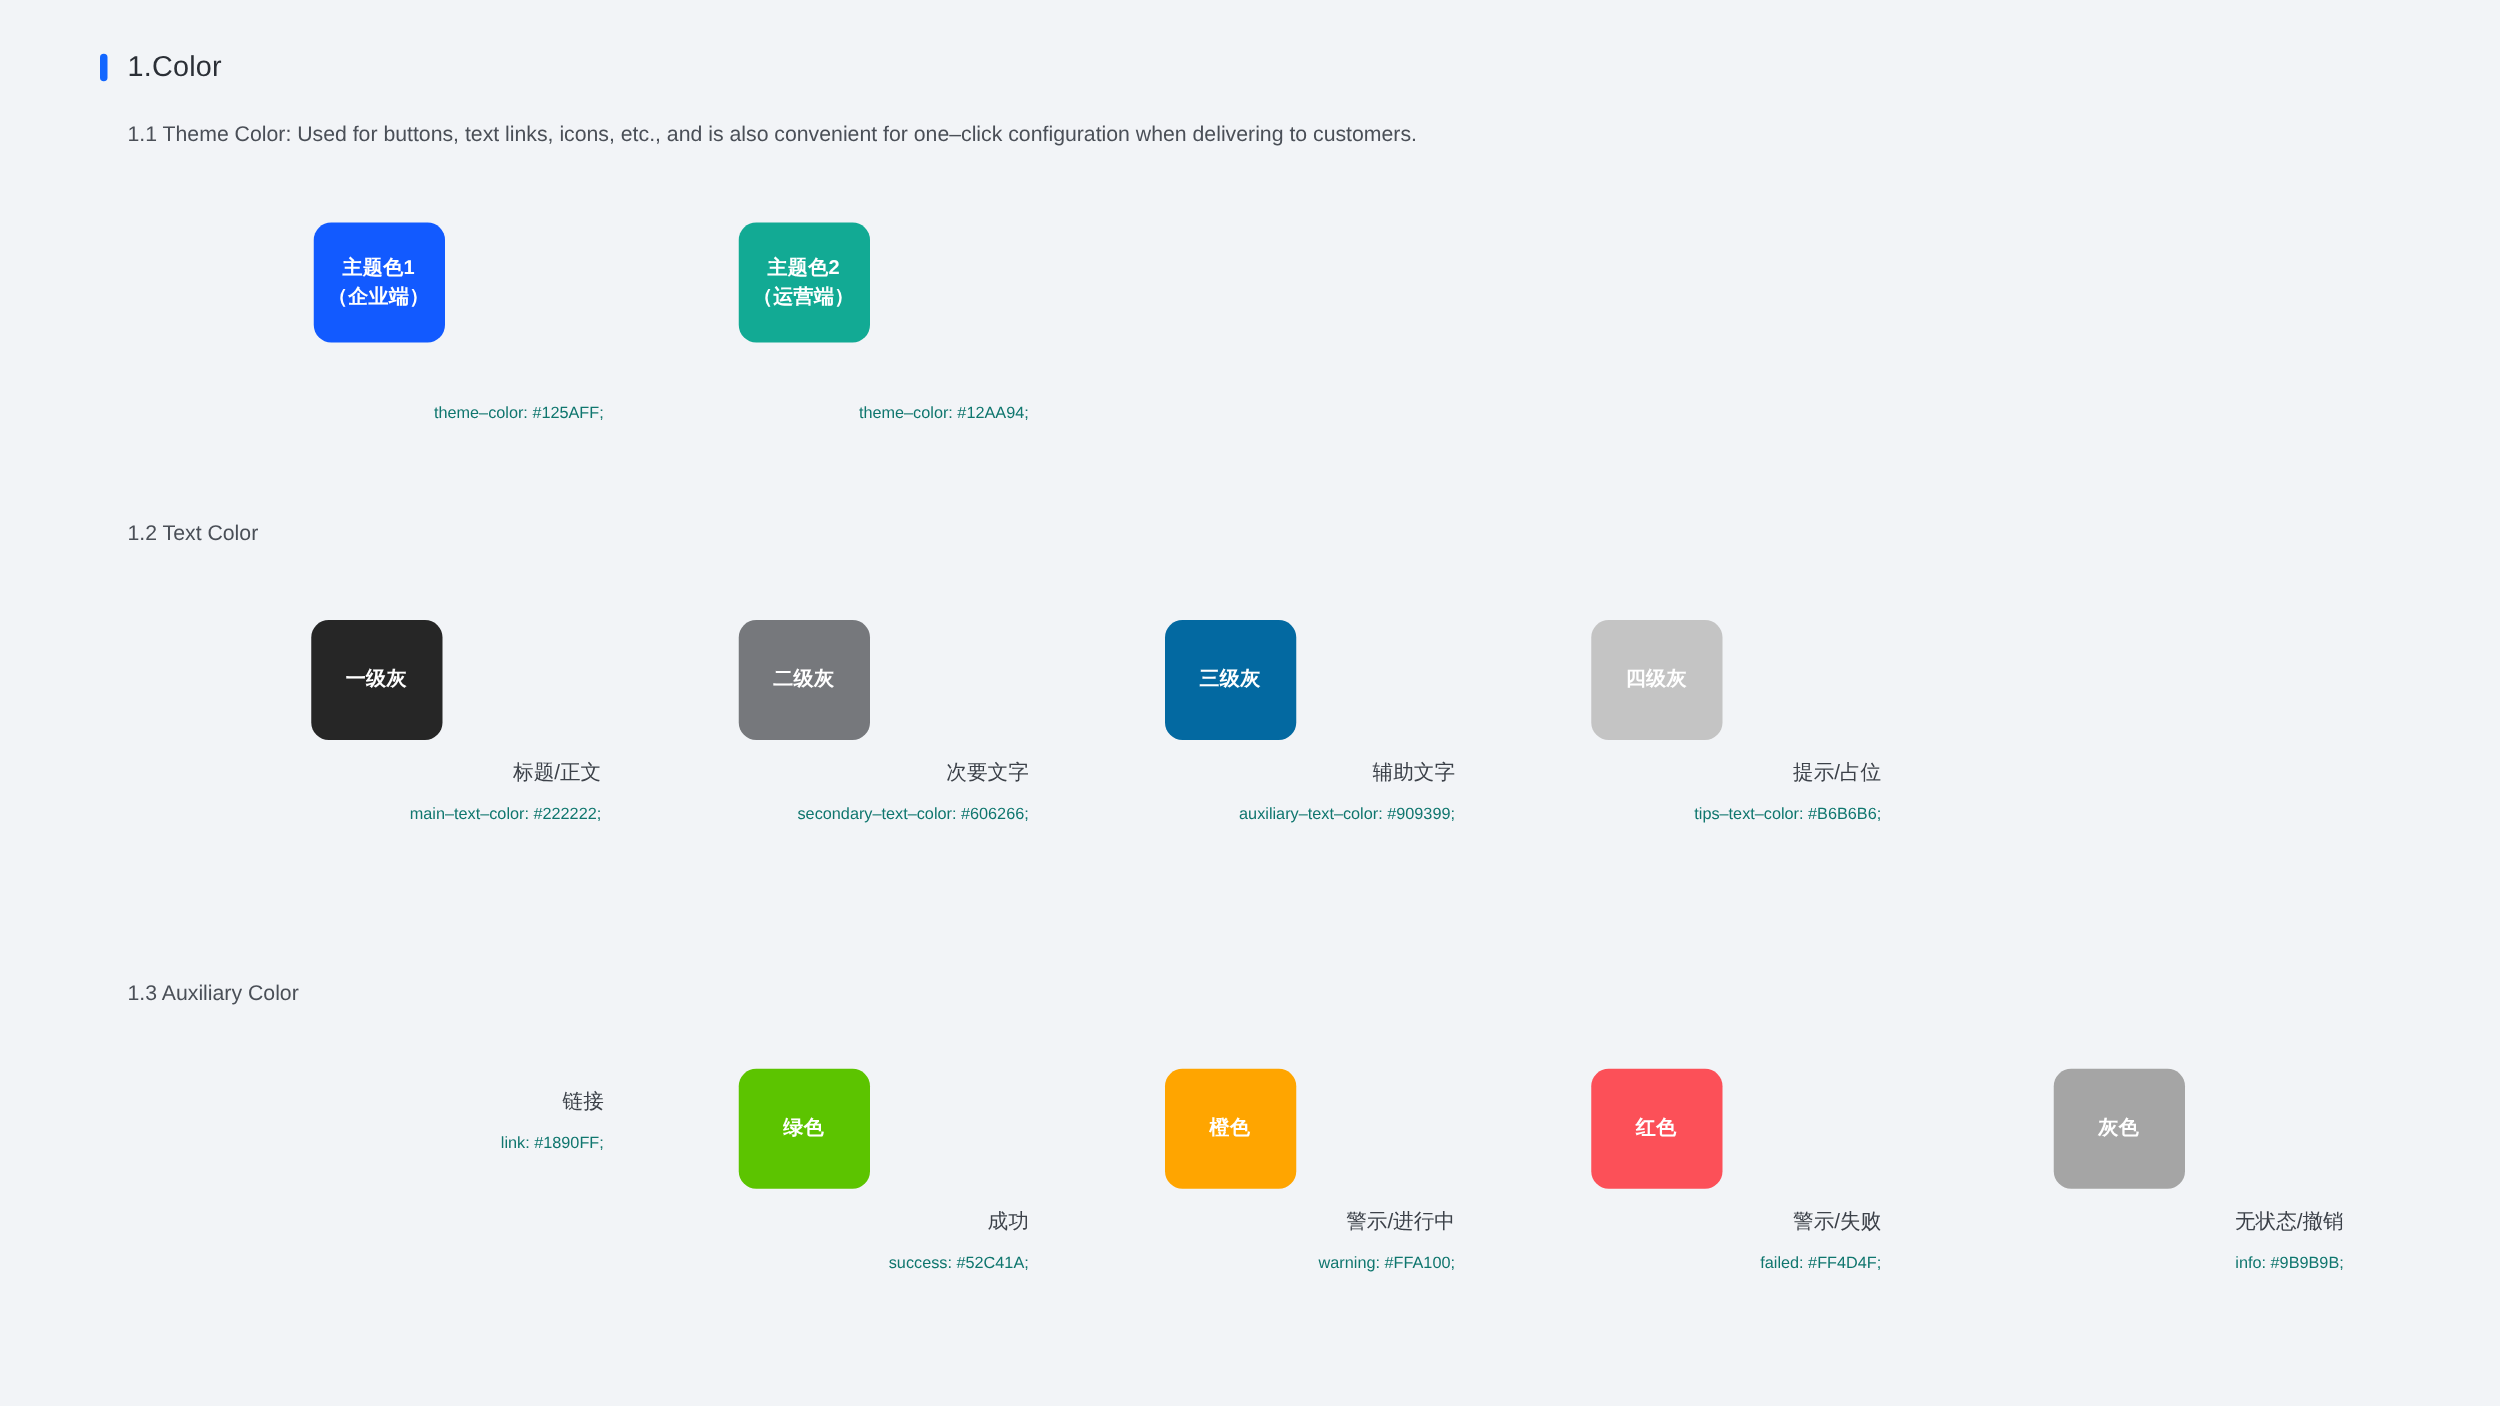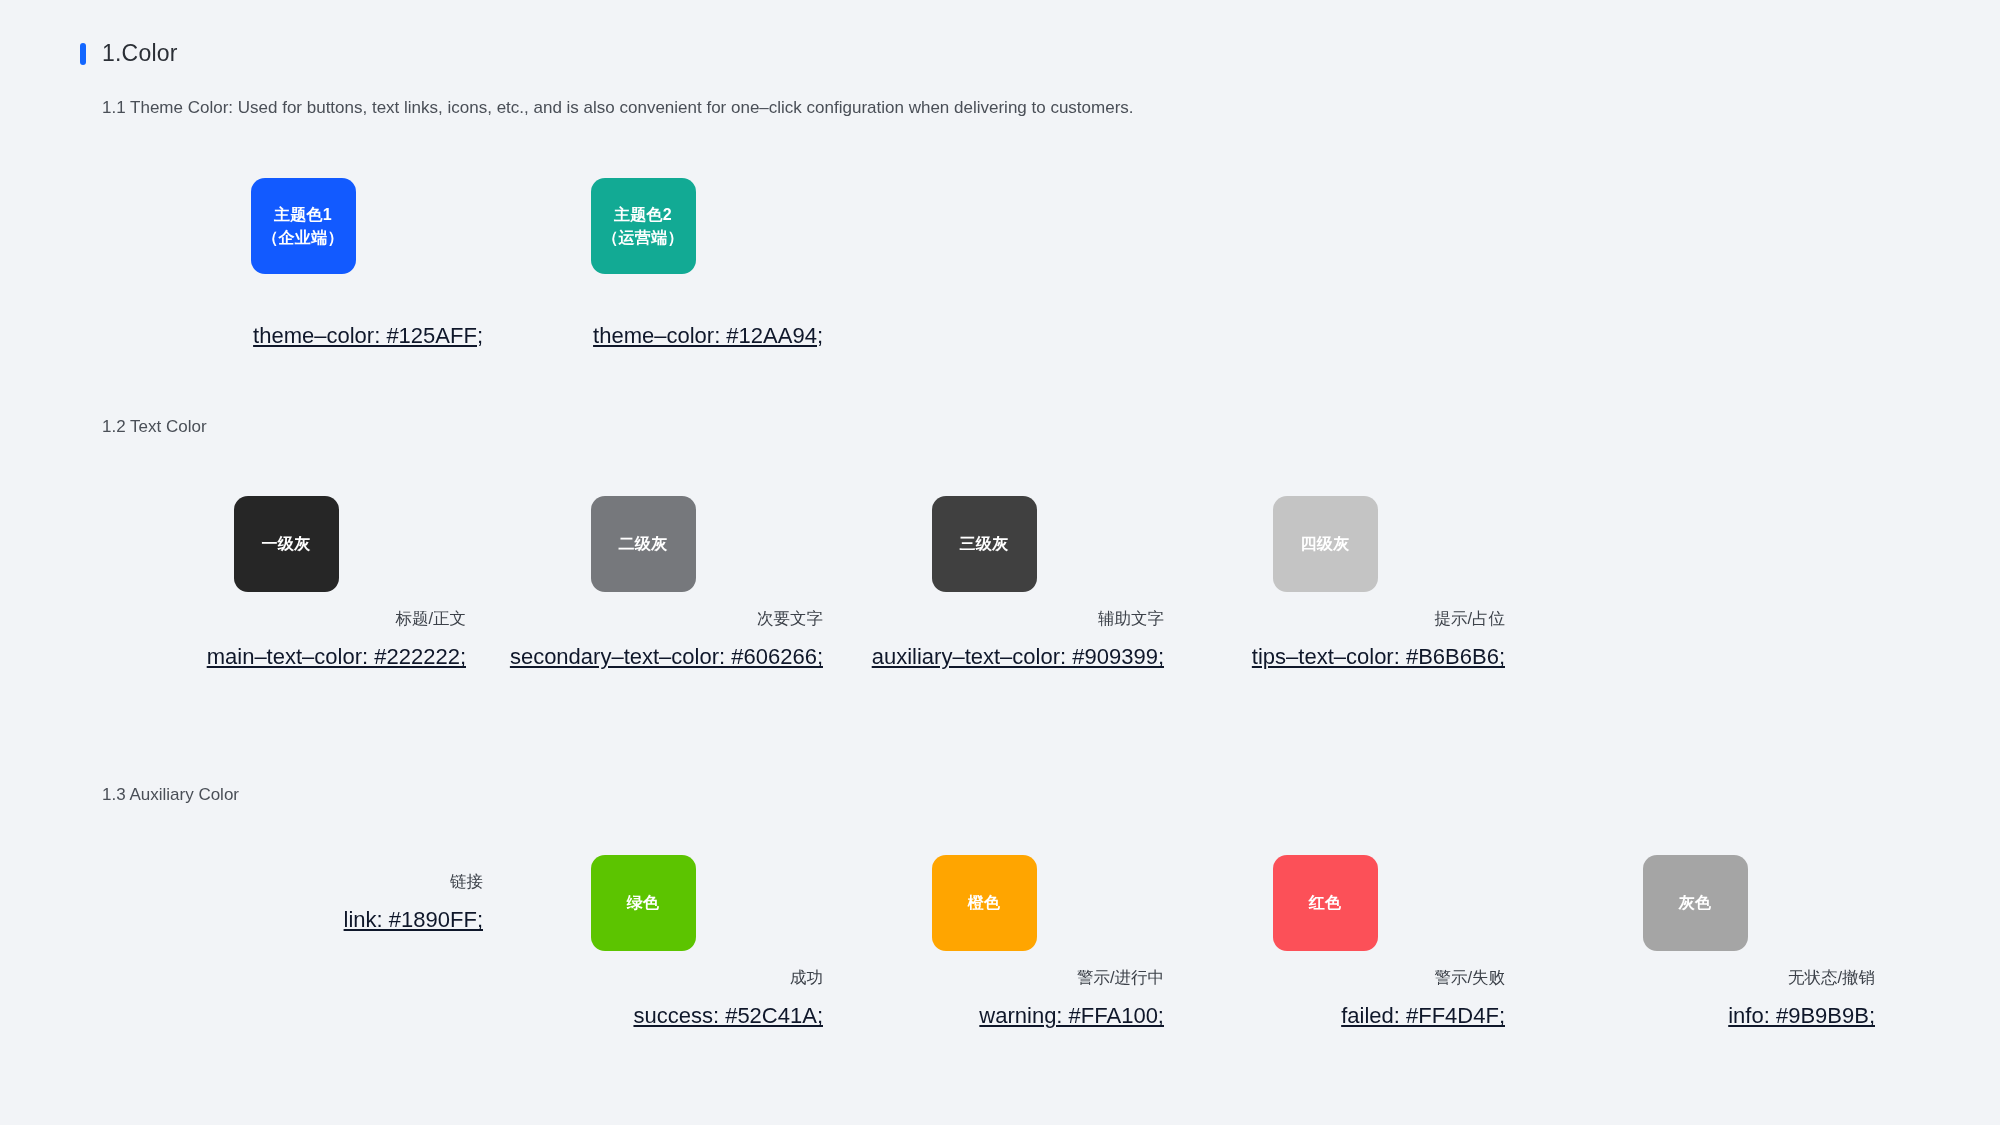--- a/index.html
+++ b/index.html
@@ -94,25 +94,24 @@
     margin-top: 16px;
     font-size: 16.5px;
     color: #3c4149;
     line-height: 1.3;
     white-space: nowrap;
     min-height: 0;
   }
 
   .swatch-token {
     margin-top: 14px;
-    font-size: 22px;
-    color: #0f172a;
+    font-size: 13px;
+    color: #0f766e;
     line-height: 1.3;
     white-space: nowrap;
-    text-decoration: underline;
   }
 
   
   .row-theme .swatch-token { margin-top: 48px; }
 </style>
 </head>
 <body>
 
 <div class="page">
 
@@ -140,38 +139,38 @@
       </div>
       <div class="swatch-token">theme–color: #12AA94;</div>
     </div>
 
   </div>
 
   <div class="subsection-desc d2">1.2 Text Color</div>
 
   <div class="swatch-row row-text">
 
-    <div class="swatch-col" style="left:106px;">
+    <div class="swatch-col" style="left:121px;">
       <div class="swatch-box" style="background:#262626;color:#FFFFFF;">
         <span class="line">一级灰</span>
       </div>
       <div class="swatch-usage">标题/正文</div>
       <div class="swatch-token">main–text–color: #222222;</div>
     </div>
 
     <div class="swatch-col" style="left:463px;">
       <div class="swatch-box" style="background:#76787C;color:#FFFFFF;">
         <span class="line">二级灰</span>
       </div>
       <div class="swatch-usage">次要文字</div>
       <div class="swatch-token">secondary–text–color: #606266;</div>
     </div>
 
     <div class="swatch-col" style="left:804px;">
-      <div class="swatch-box" style="background:#404040;color:#FFFFFF;">
+      <div class="swatch-box" style="background:#0369a1;color:#FFFFFF;">
         <span class="line">三级灰</span>
       </div>
       <div class="swatch-usage">辅助文字</div>
       <div class="swatch-token">auxiliary–text–color: #909399;</div>
     </div>
 
     <div class="swatch-col" style="left:1145px;">
       <div class="swatch-box" style="background:#C4C4C4;color:#FFFFFF;">
         <span class="line">四级灰</span>
       </div>

